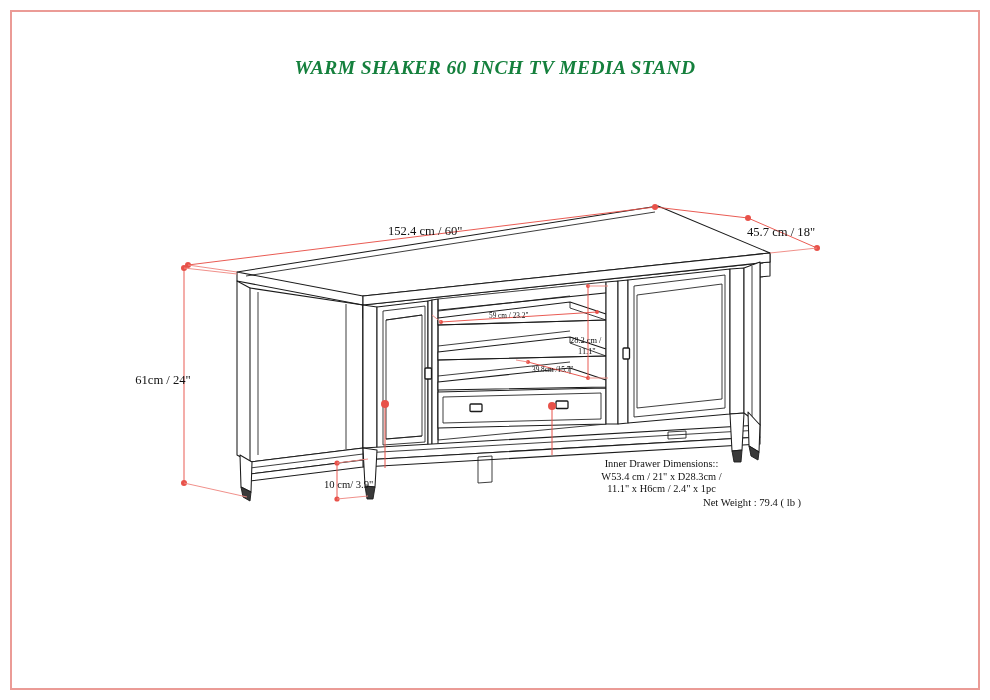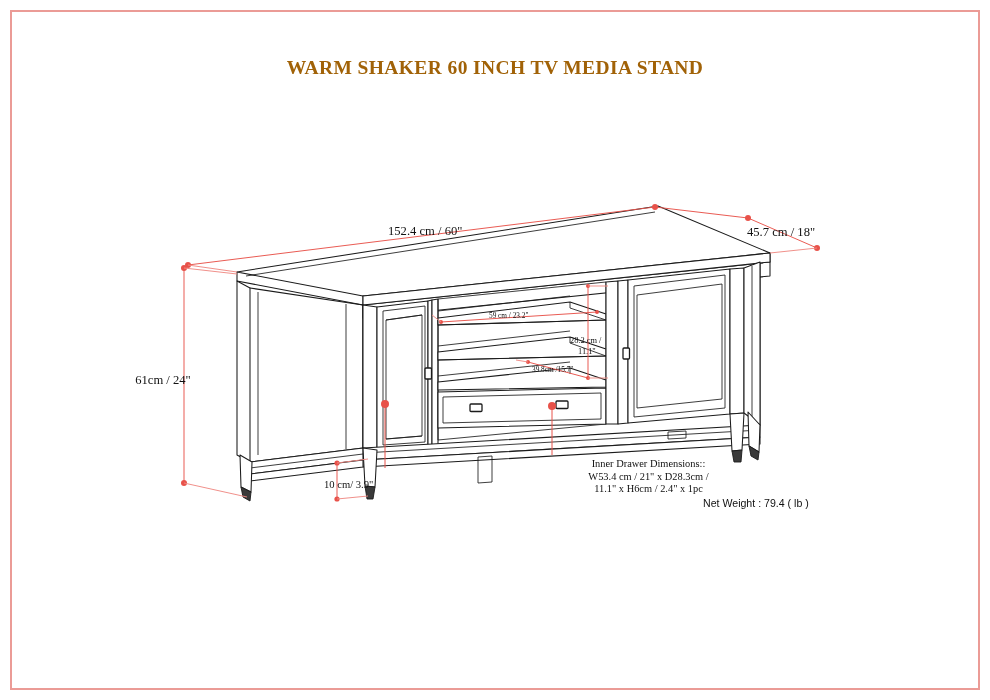--- a/index.html
+++ b/index.html
@@ -8,21 +8,21 @@
     font-family:"Liberation Serif", serif;
     overflow:hidden;position:relative;
   }
   #page{position:relative;width:990px;height:700px;background:#fff;}
   #frame-border{
     position:absolute;left:10px;top:10px;right:10px;bottom:10px;
     border:2px solid #eb9b96;box-sizing:border-box;pointer-events:none;
   }
   #title{
     position:absolute;left:0;top:57px;width:990px;text-align:center;
-    font-size:19.5px;font-weight:bold;letter-spacing:.4px;color:#a16207;
+    font-size:19.5px;font-weight:bold;letter-spacing:.4px;color:#15803d;font-style:italic;
   }
   svg{position:absolute;left:0;top:0;width:990px;height:700px;}
   .wood{fill:none;stroke:#1b1b1b;stroke-width:1.05;stroke-linejoin:round;stroke-linecap:round;}
   .woodthin{fill:none;stroke:#1b1b1b;stroke-width:.85;stroke-linejoin:round;}
   .woodfill{fill:#ffffff;stroke:#1b1b1b;stroke-width:1.05;stroke-linejoin:round;}
   .footdark{fill:#3a3a3a;stroke:#1b1b1b;stroke-width:.9;}
   .pull{fill:#ffffff;stroke:#1b1b1b;stroke-width:1.3;}
   .dimline{stroke:#e8524a;stroke-width:.95;fill:none;}
   .dimline-soft{stroke:#ef8a84;stroke-width:.95;fill:none;}
   .dimdot{fill:#e8524a;}
@@ -31,21 +31,21 @@
   .t13{font-size:12.6px;}
   .t11{font-size:10.6px;}
   .t8{font-size:7.3px;}
   .t9{font-size:8.4px;}
   .callout{
     position:absolute;font-family:"Liberation Serif",serif;
     font-size:10.4px;color:#111;line-height:1.22;text-align:center;white-space:nowrap;
   }
   #netweight{
     position:absolute;left:703px;top:497px;
-    font-family:Liberation Sans, sans-serif;font-size:10.6px;color:#111;white-space:nowrap;
+    font-family:Liberation Serif, serif;font-size:10.6px;color:#111;white-space:nowrap;
   }
 </style>
 </head>
 <body>
 
 <div id="page">
 
   <div id="frame-border"></div>
 
   <div id="title">WARM SHAKER 60 INCH TV MEDIA STAND</div>
@@ -248,21 +248,21 @@
     </g>
 
     <g>
       <line class="leader" x1="552" y1="406" x2="552" y2="455"></line>
       <circle class="dimdot" cx="552" cy="406" r="4"></circle>
     </g>
 
   </svg>
 
 
-  <div class="callout" style="left:576px;top:458px;width:145px;">
+  <div class="callout" style="left:589px;top:458px;width:145px;">
     <div>Inner Drawer Dimensions::</div>
     <div>W53.4 cm / 21" x D28.3cm /</div>
     <div>11.1" x H6cm / 2.4" x 1pc</div>
   </div>
 
   <div id="netweight">Net Weight : 79.4 ( lb )</div>
 
 </div>
 
 </body></html>

